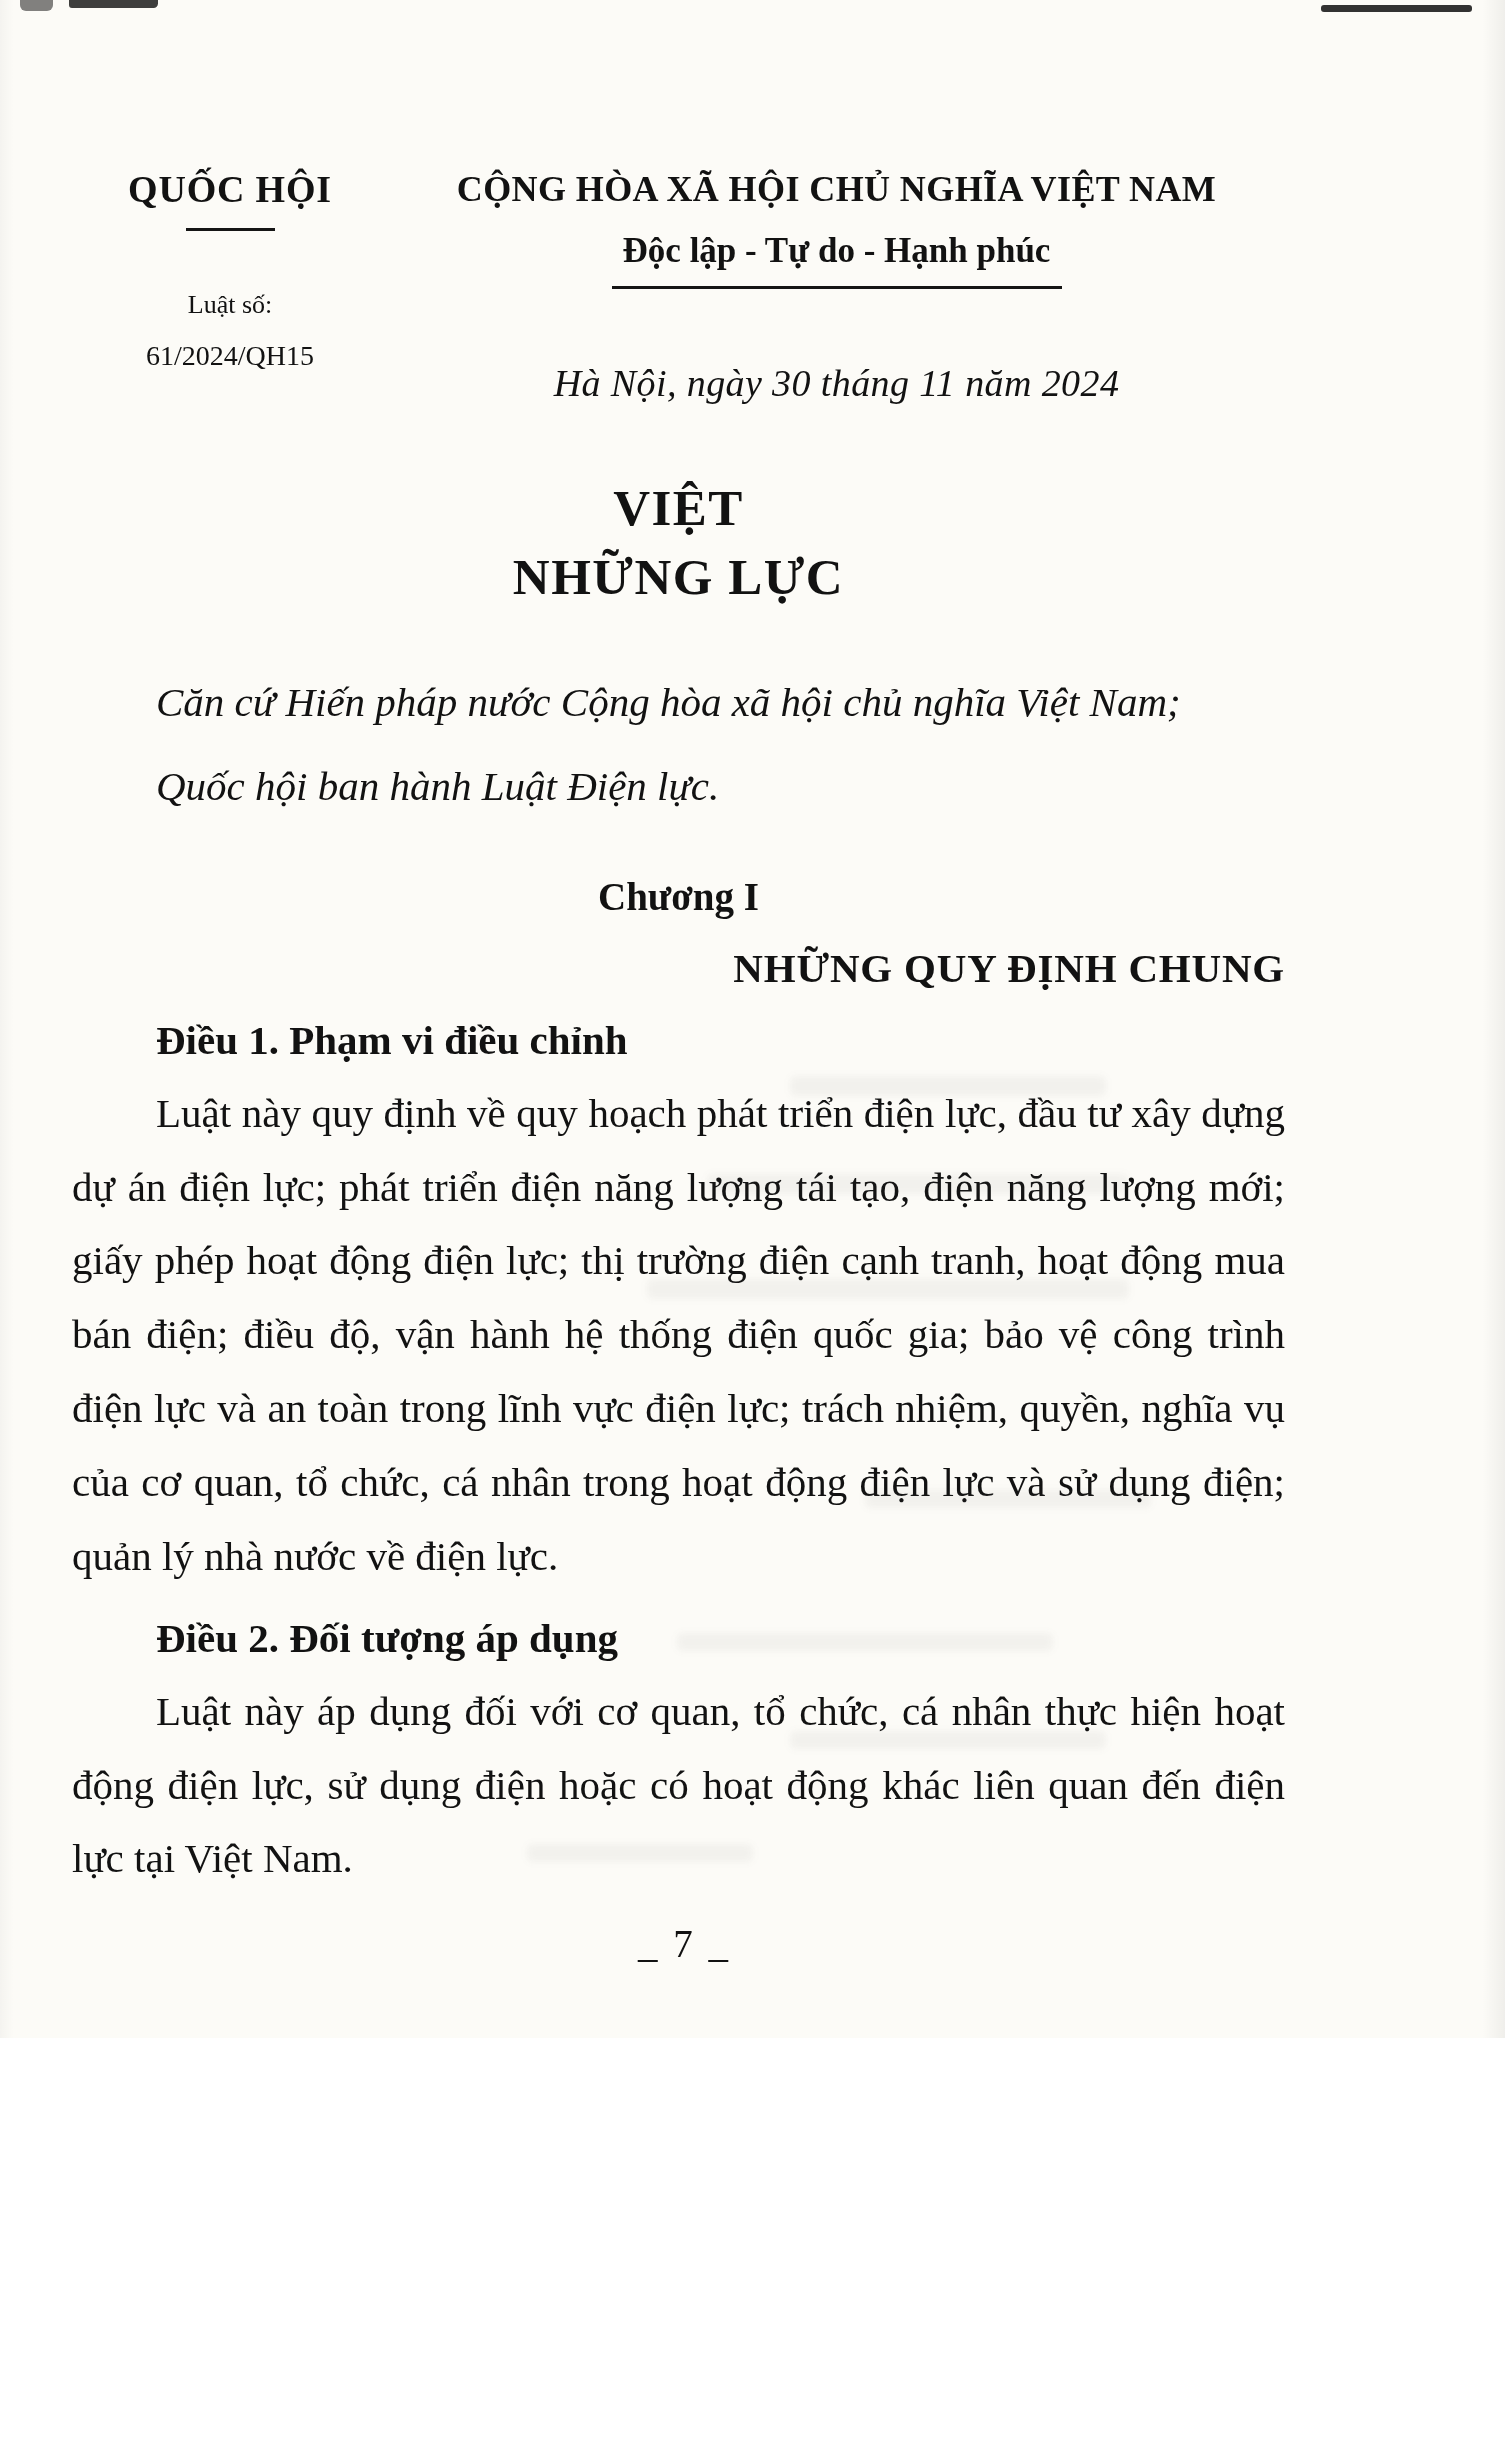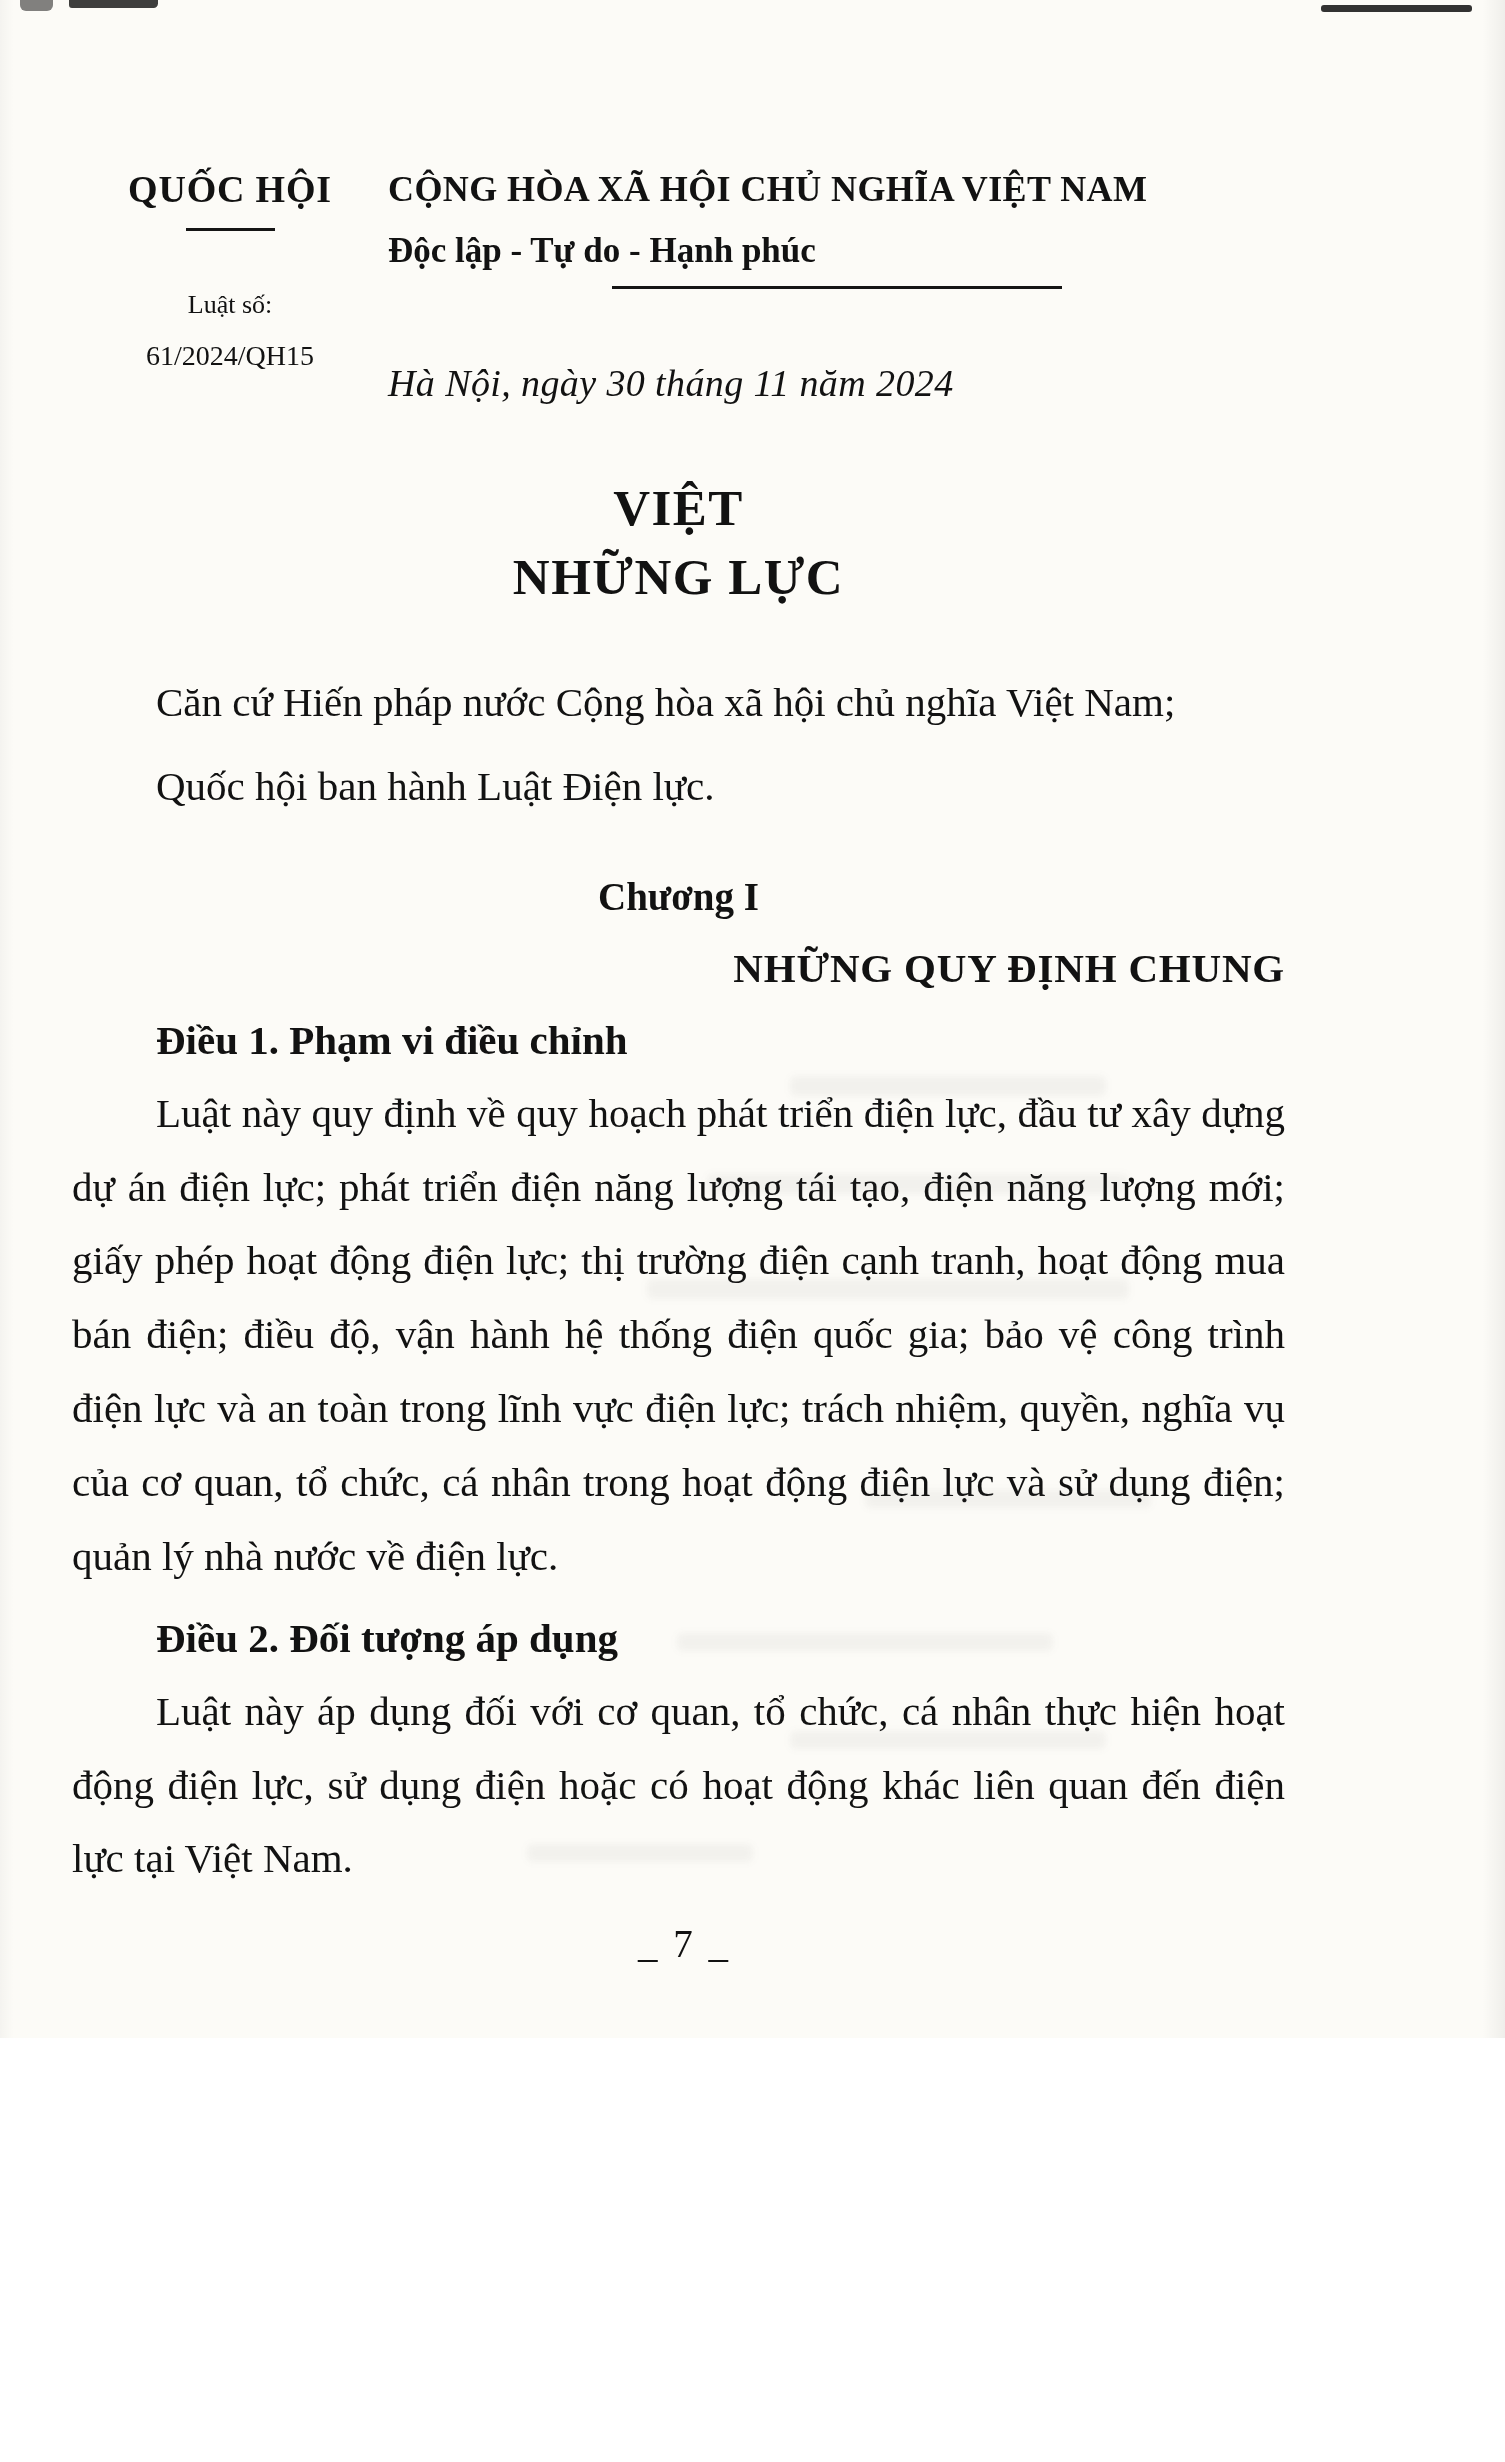--- a/index.html
+++ b/index.html
@@ -30,21 +30,21 @@
     position: absolute;
     background: rgba(80, 78, 70, 0.055);
     filter: blur(3.8px);
     border-radius: 6px;
     pointer-events: none;
   }
 
   
   .doc-header { display: flex; align-items: flex-start; }
   .hdr-left  { width: 316px; text-align: center; flex: none; }
-  .hdr-right { flex: 1; text-align: left; }
+  .hdr-right { flex: 1; text-align: center; }
 
   .org {
     font-weight: bold;
     font-size: 38px;
     letter-spacing: 0.8px;
     line-height: 1.2;
   }
   .rule { background: #151515; height: 3px; }
   .rule-short { width: 89px; margin: 15px auto 56px; }
 
@@ -60,20 +60,21 @@
   .doc-title { text-align: center; margin-top: 69px; }
   .title-l1, .title-l2 {
     font-weight: bold;
     font-size: 51px;
     line-height: 1.35;
     letter-spacing: 1.5px;
   }
 
   
   .preamble {
+    font-style: italic;
     font-size: 41px;
     line-height: 1.8;
     text-align: justify;
     text-indent: 84px;
     margin: 0;
   }
   .preamble.first { margin-top: 54px; }
   .preamble.second { margin-top: 10.5px; }
 
   

